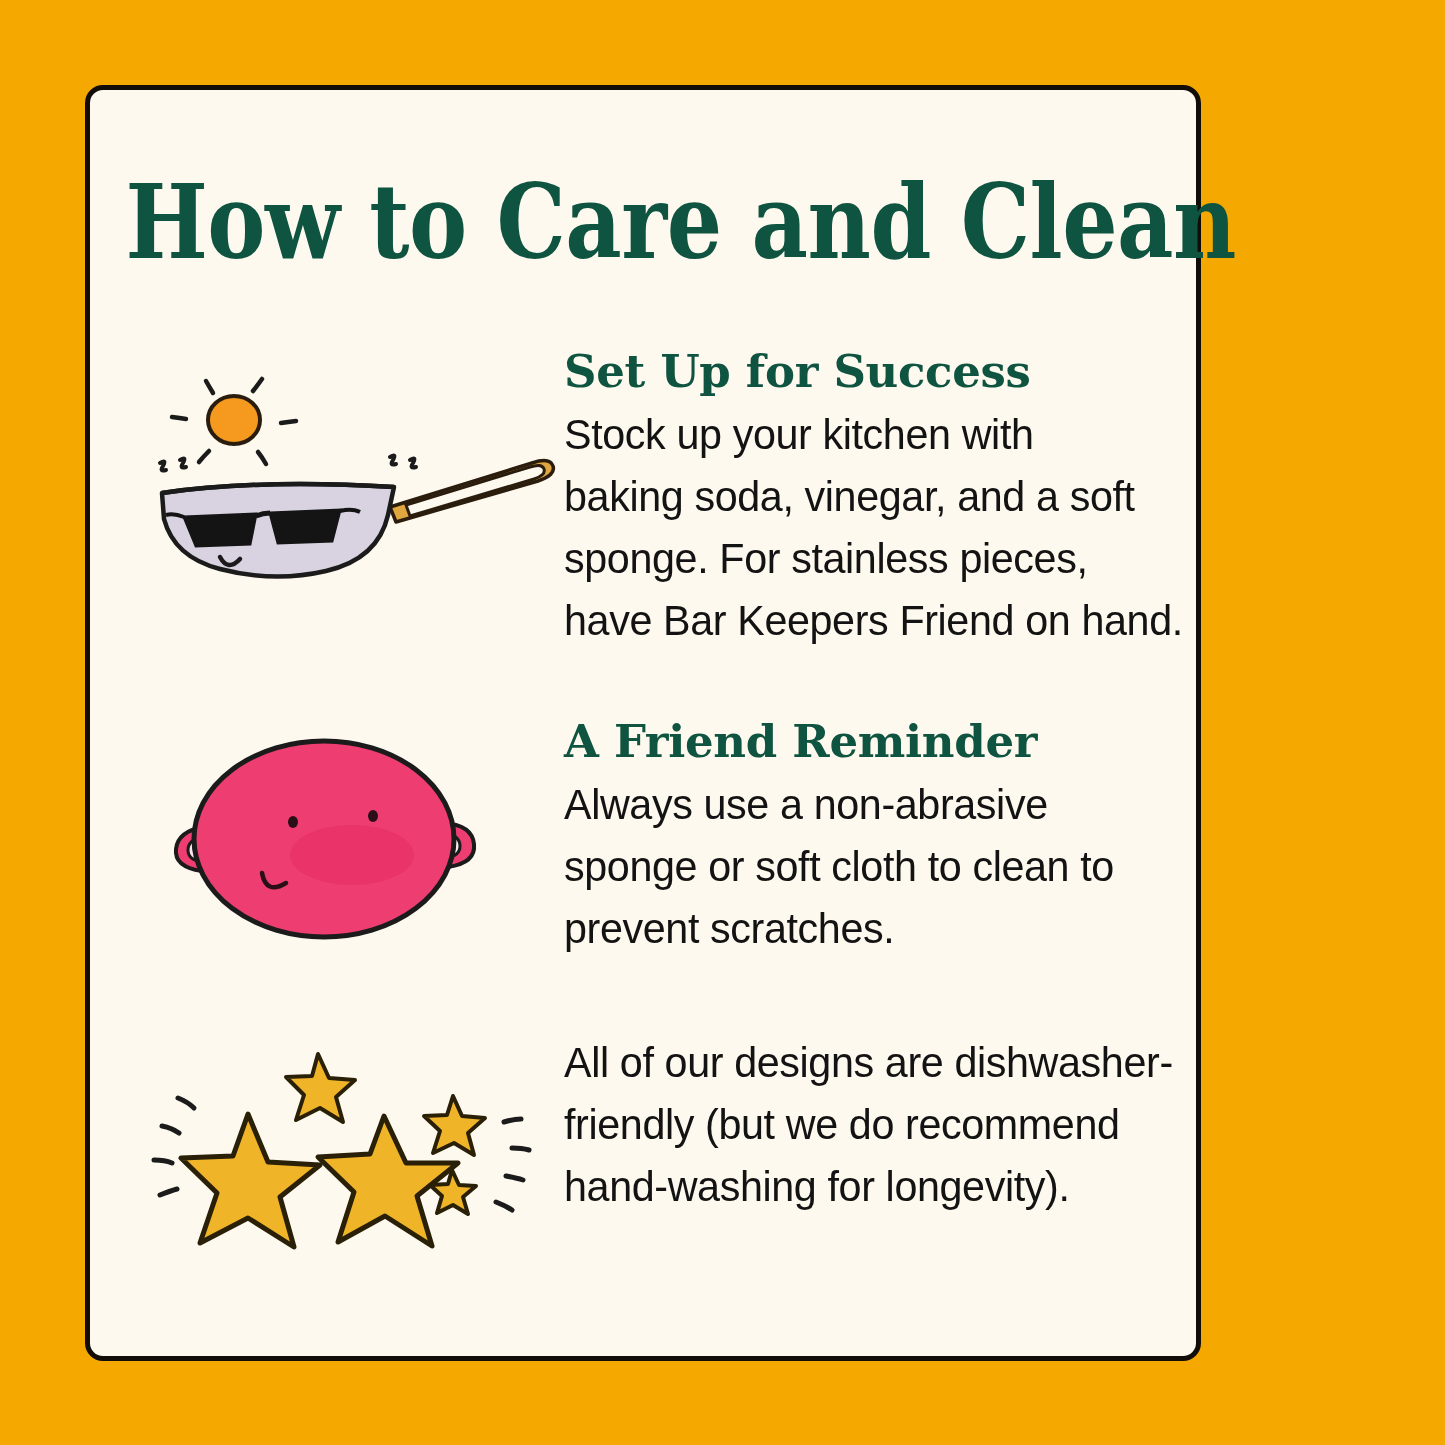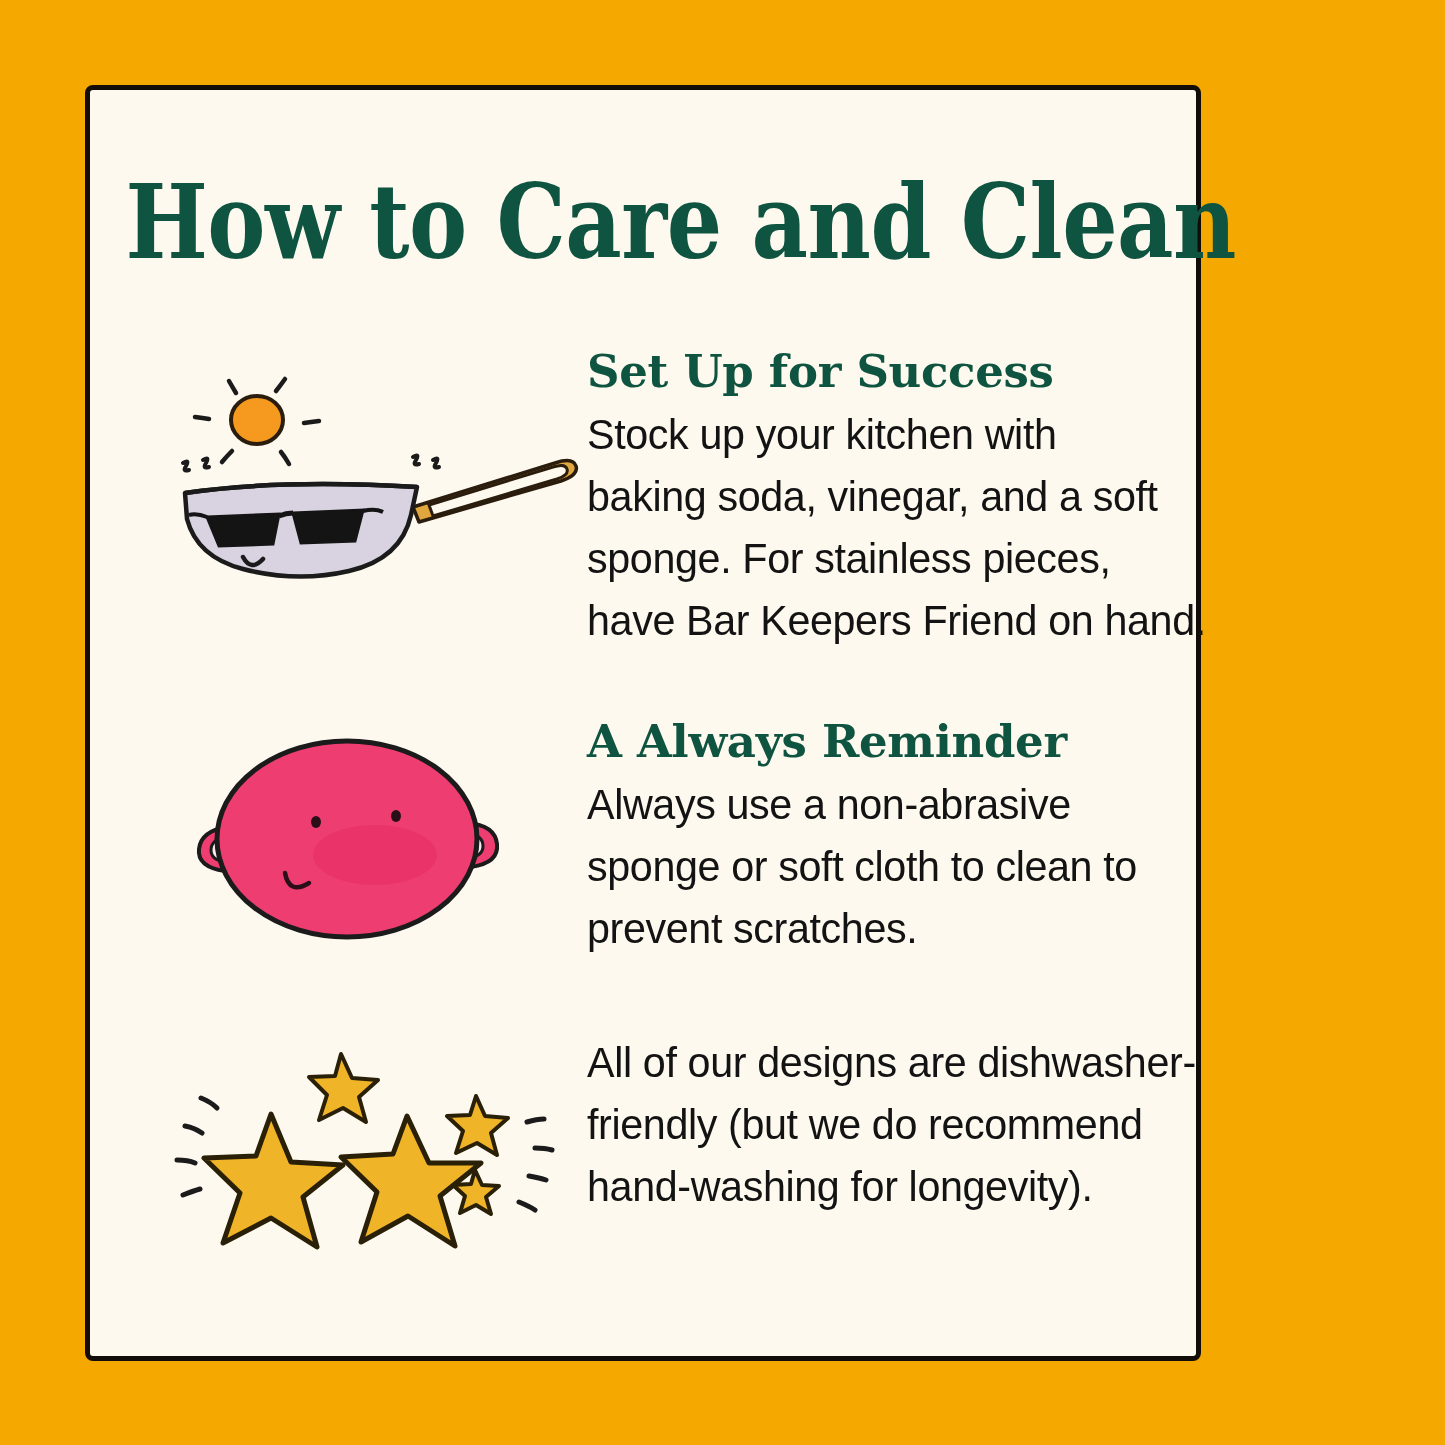--- a/index.html
+++ b/index.html
@@ -24,21 +24,21 @@
 
   
   #card {
     position: absolute;
     left: 85px;
     top: 85px;
     width: 1116px;
     height: 1276px;
     background: #FEF9EE;
     border: 5px solid #120D08;
-    border-radius: 8px;
+    border-radius: 18px;
   }
 
   
   #title {
     position: absolute;
     left: 0;
     top: 78px;
     width: 100%;
     text-align: center;
     color: #0F5440;
@@ -52,21 +52,21 @@
   }
   #title .sw {
     display: inline-block;
     transform: scaleX(0.94);
     transform-origin: center;
   }
 
   
   .section {
     position: absolute;
-    left: 77px;
+    left: 54px;
     width: 1160px;
     display: flex;
     align-items: flex-start;
     justify-content: center;
   }
   #sec-0 { top: 255px; }
   #sec-1 { top: 625px; }
   #sec-2 { top: 940px; }
 
   .art-col {
@@ -190,21 +190,21 @@
           <ellipse cx="208" cy="140" rx="62" ry="30" fill="#E22861" opacity="0.45" data-name="sponge-blush-icon"></ellipse>
 
           <ellipse cx="149" cy="107" rx="5" ry="6" fill="#2A0E18" data-name="sponge-eye-left-icon"></ellipse>
           <ellipse cx="229" cy="101" rx="5" ry="6" fill="#2A0E18" data-name="sponge-eye-right-icon"></ellipse>
 
           <path d="M118 158 q4 22 24 10" fill="none" stroke="#2A0E18" stroke-width="4.5" stroke-linecap="round" data-name="sponge-smile-icon"></path>
         </svg>
       </div>
 
       <div class="txt-col" data-name="text-block-2">
-        <div class="sec-head" data-name="section-heading-2">A Always Reminder</div>
+        <div class="sec-head" data-name="section-heading-2">A Friend Reminder</div>
         <div class="sec-body" data-name="section-body-2">
           <div data-name="body-line">Always use a non-abrasive</div>
           <div data-name="body-line">sponge or soft cloth to clean to</div>
           <div data-name="body-line">prevent scratches.</div>
         </div>
       </div>
     </div>
 
     <div class="section" id="sec-2" data-name="section-no-scrub-magic">
 

